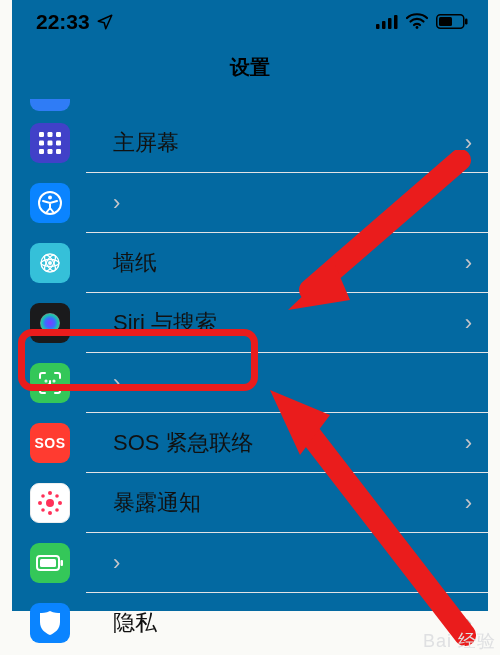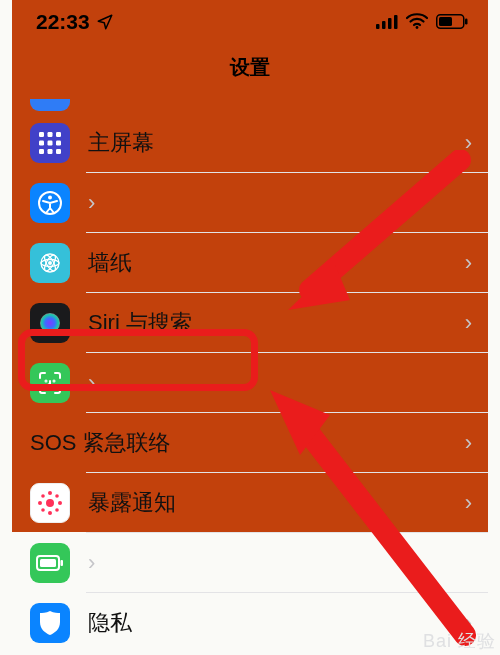--- a/index.html
+++ b/index.html
@@ -10,22 +10,22 @@
     font-family: -apple-system, "Helvetica Neue", Arial, sans-serif;
     position: relative;
     overflow: hidden;
     color: #000;
   }
   .phone {
     position: absolute;
     left: 12px;
     top: 0;
     width: 476px;
-    height: 532px;
-    background: #c2410c;
+    height: 611px;
+    background: #0369a1;
   }
 
   
   .status {
     height: 44px;
     display: flex;
     align-items: center;
     padding: 0 20px 0 24px;
     font-weight: 600;
     font-size: 21px;
@@ -44,20 +44,21 @@
   }
 
   
   .list { }
   .row {
     display: flex;
     align-items: center;
     height: 60px;
     padding: 0 16px 0 18px;
     position: relative;
+    gap: 25px;
   }
   .row .sep {
     position: absolute;
     left: 74px;
     right: 0;
     bottom: 0;
     height: 1px;
     background: #e3e3e6;
   }
   .row .icon {
@@ -240,20 +241,23 @@
             <circle cx="18" cy="12" r="0.5" fill="#fff"></circle>
             <path d="M14 12 V15 L12.5 15.5"></path>
             <path d="M10 18.5 Q14 21 18 18.5"></path>
           </svg>
       </div>
       <div class="chev">›</div>
       <div class="sep"></div>
     </div>
 
     <div class="row">
+      <div class="icon" style="background:#ff3b30;color:#fff;font-weight:700;font-size:14px;letter-spacing:0.5px">
+        <span>SOS</span>
+      </div>
       <div class="label">SOS 紧急联络</div>
       <div class="chev">›</div>
       <div class="sep"></div>
     </div>
 
     <div class="row">
       <div class="icon" style="background:#fff;border:1px solid #eee">
         <svg width="30" height="30" viewBox="0 0 30 30">
             <g fill="#ff3058">
               <circle cx="15" cy="15" r="4"></circle>

